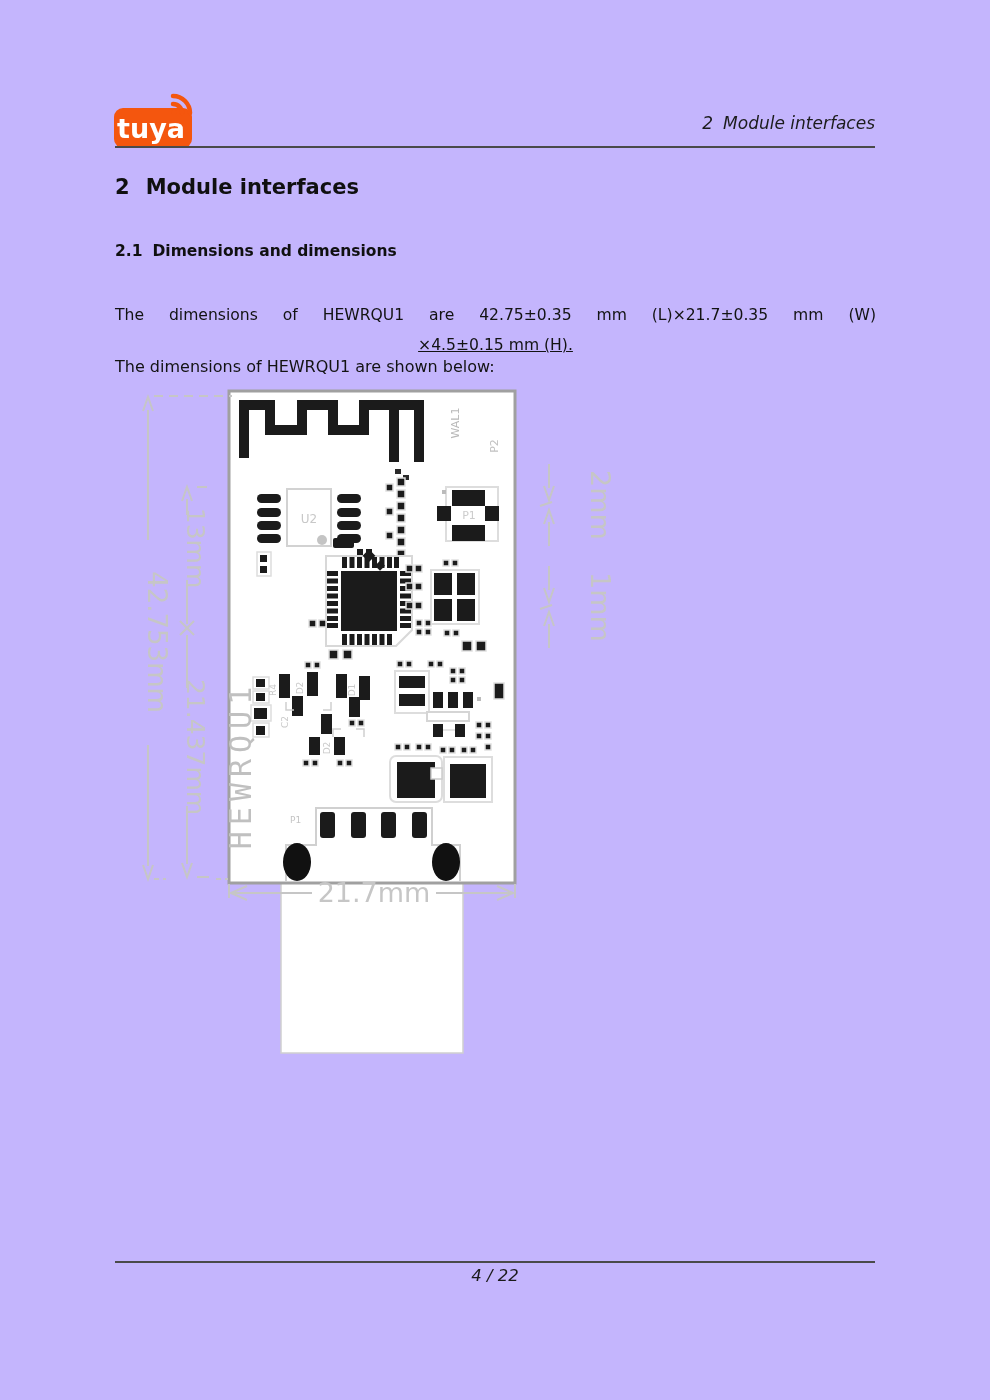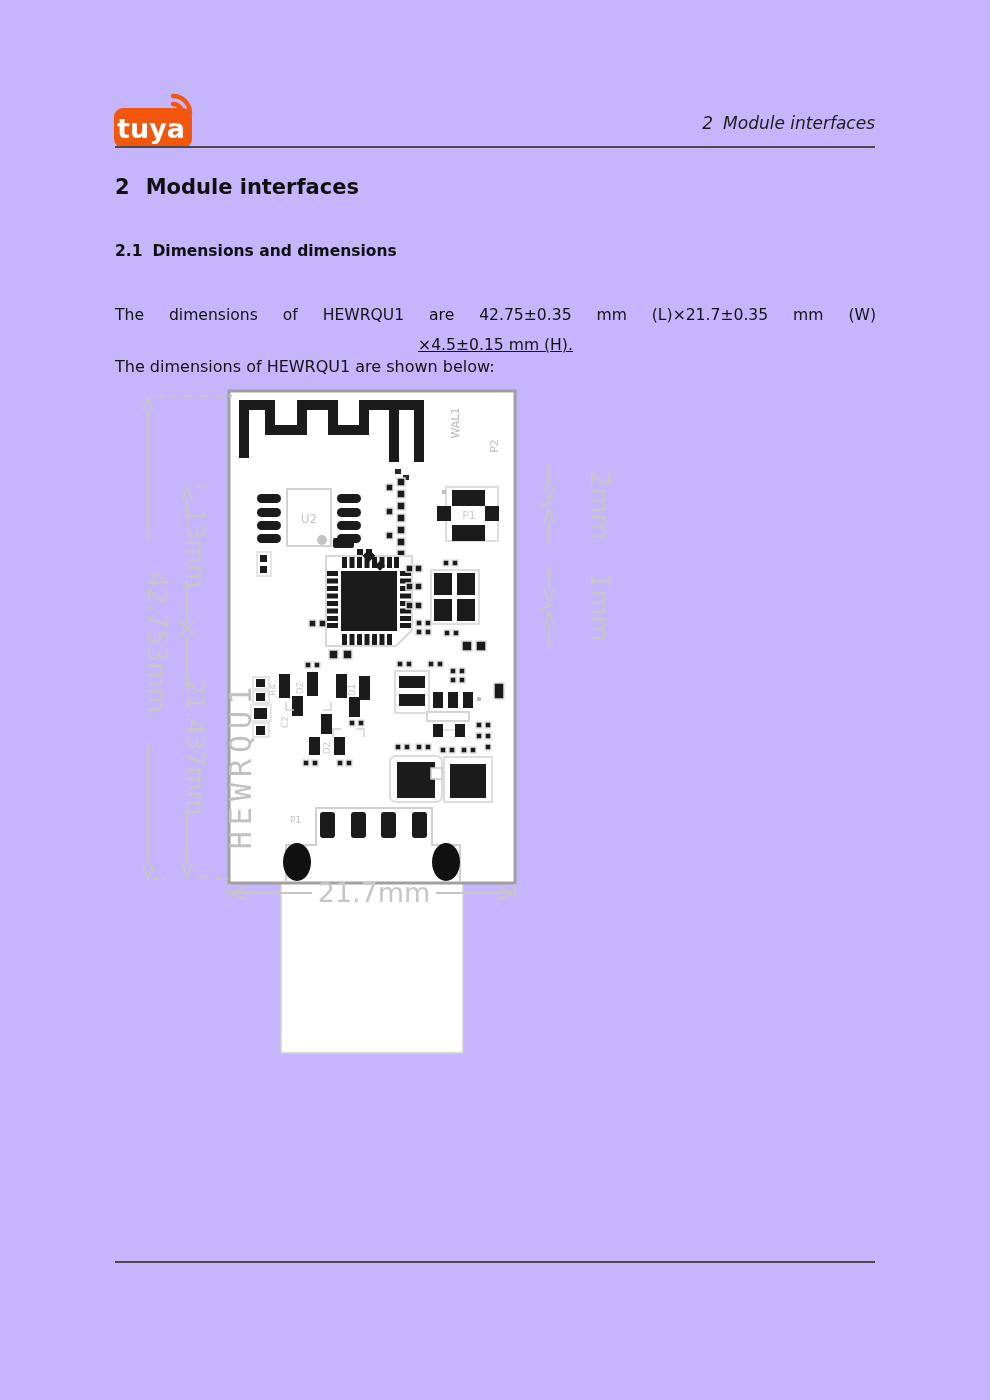--- a/index.html
+++ b/index.html
@@ -368,14 +368,15 @@
         <path d="M515 884 V898"></path>
       <path d="M233 893 H312"></path>
         <path d="M436 893 H511"></path>
       <polyline points="247,886 231,893 247,900"></polyline>
         <polyline points="497,886 513,893 497,900"></polyline>
     </g>
     <text x="374" y="902" text-anchor="middle" font-size="27" fill="#c6c6c6">21.7mm</text>
   </svg>
 
   <div class="rule footer-rule"></div>
+  <div class="page-number">4 / 22</div>
 
 </div>
 
 </body></html>

